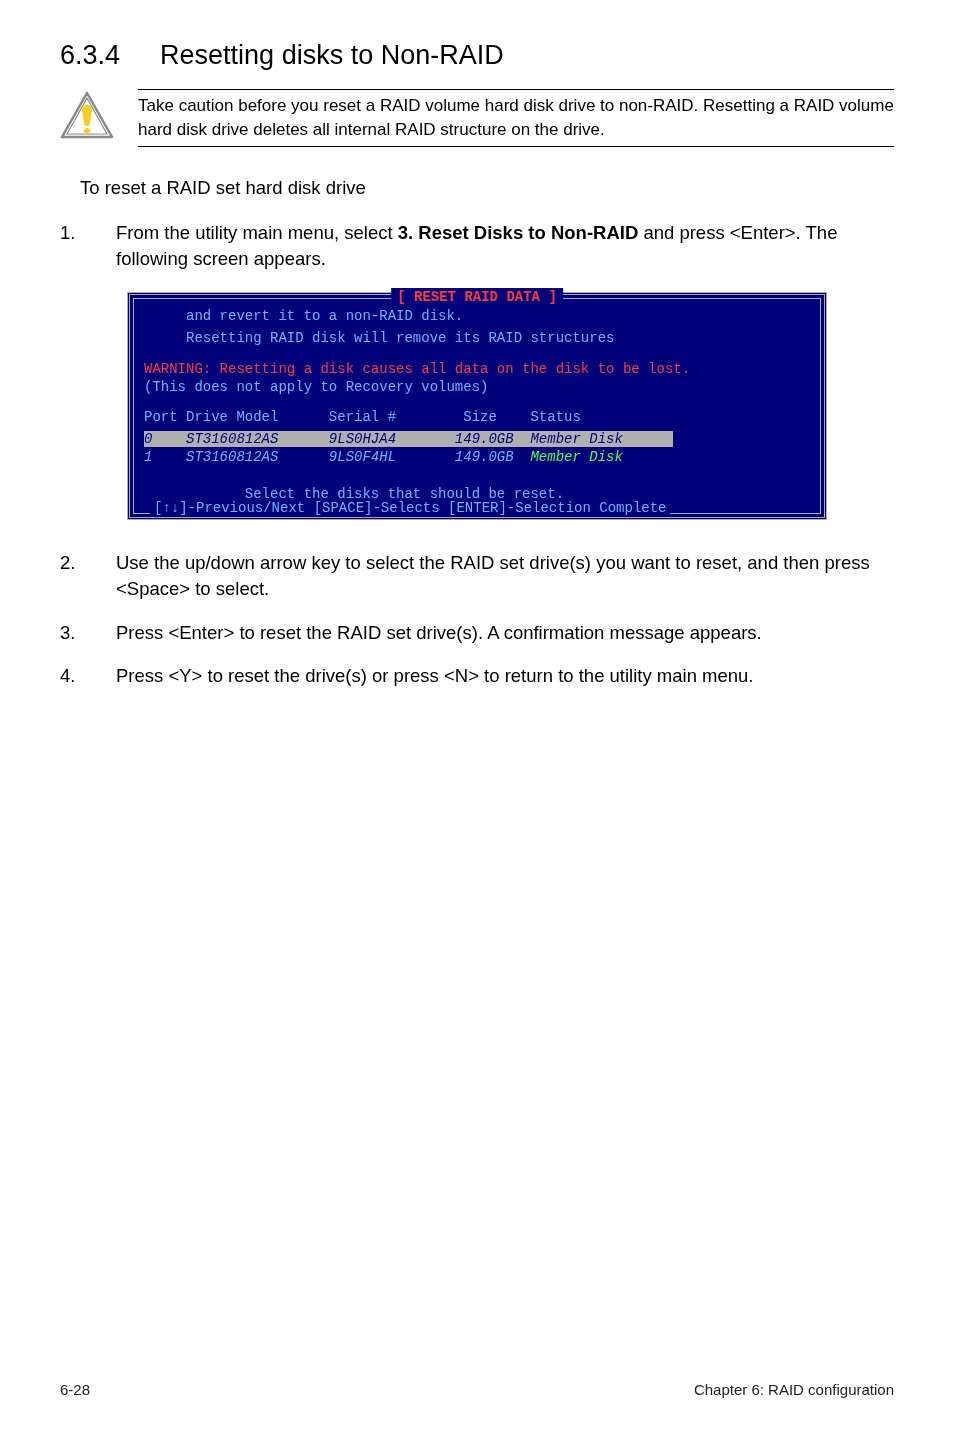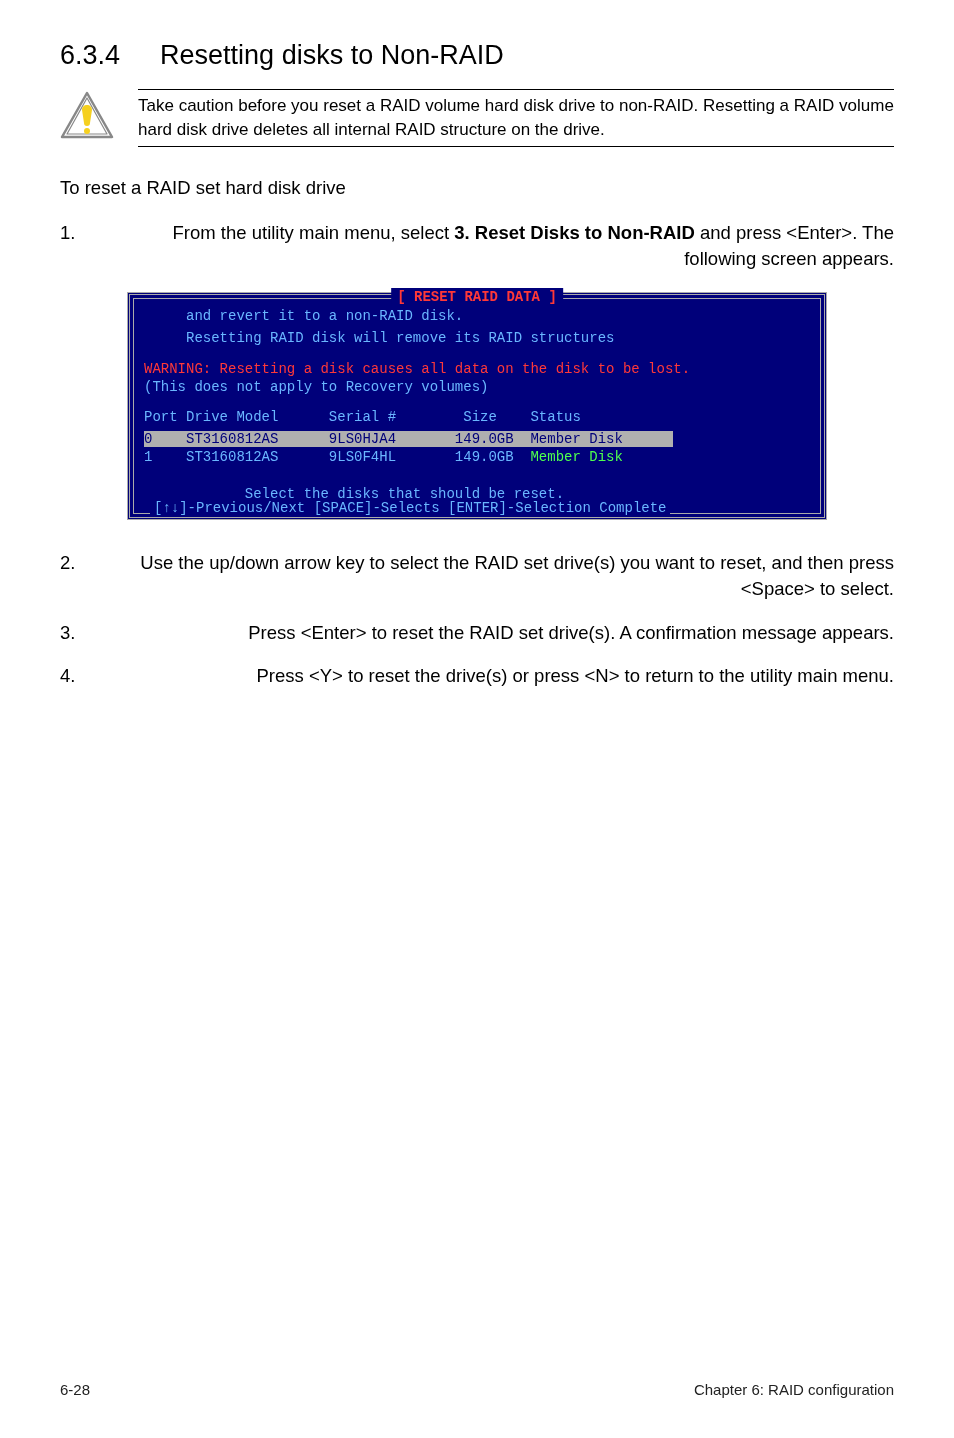--- a/index.html
+++ b/index.html
@@ -48,27 +48,27 @@
       padding: 4px 0;
       flex: 1;
       font-size: 17px;
       line-height: 1.4;
     }
     
     .body-text {
       font-size: 18.5px;
       margin-bottom: 20px;
       line-height: 1.4;
+      margin-left: 20px;
     }
     
     .numbered-list {
       list-style: none;
       counter-reset: item;
       margin-bottom: 20px;
-      text-align: right;
     }
     
     .numbered-list > li {
       counter-increment: item;
       padding-left: 56px;
       position: relative;
       font-size: 18.5px;
       line-height: 1.4;
       margin-bottom: 18px;
     }
@@ -124,20 +124,21 @@
       white-space: pre;
     }
     
     .terminal-green {
       color: #4eff4e;
       white-space: pre;
     }
     
     .terminal-row {
       white-space: pre;
+      font-style: italic;
     }
     
     .terminal-sel {
       background: #b0b0b0;
       color: #00007a;
       display: inline;
     }
     
     .terminal-nav-wrap {
       position: relative;

